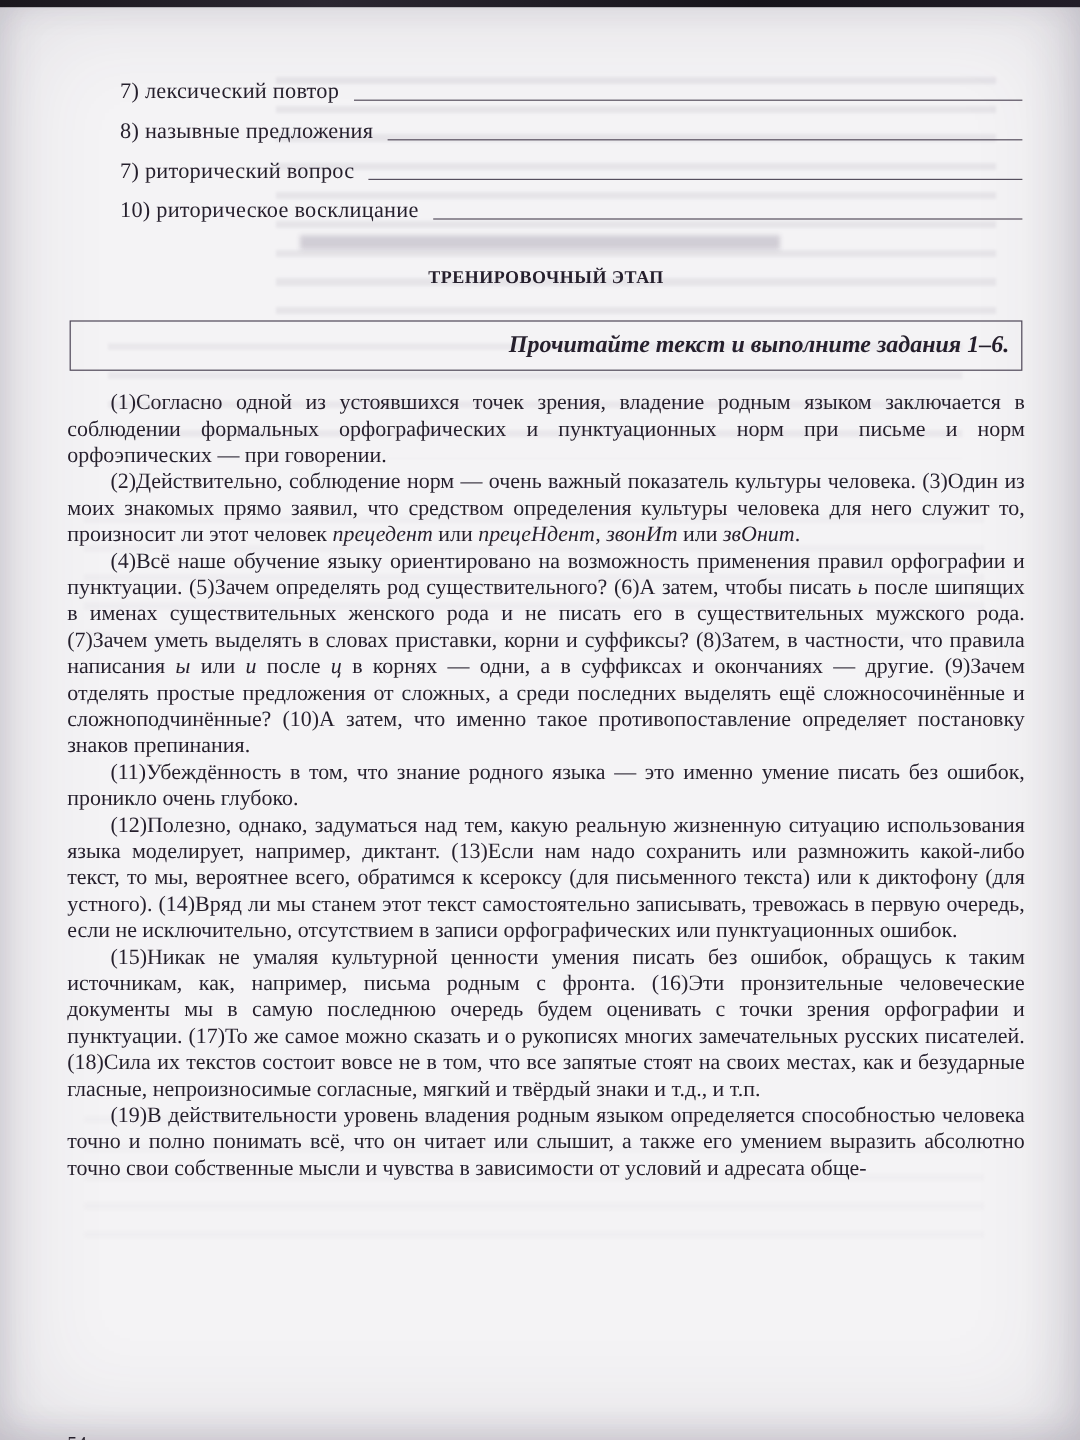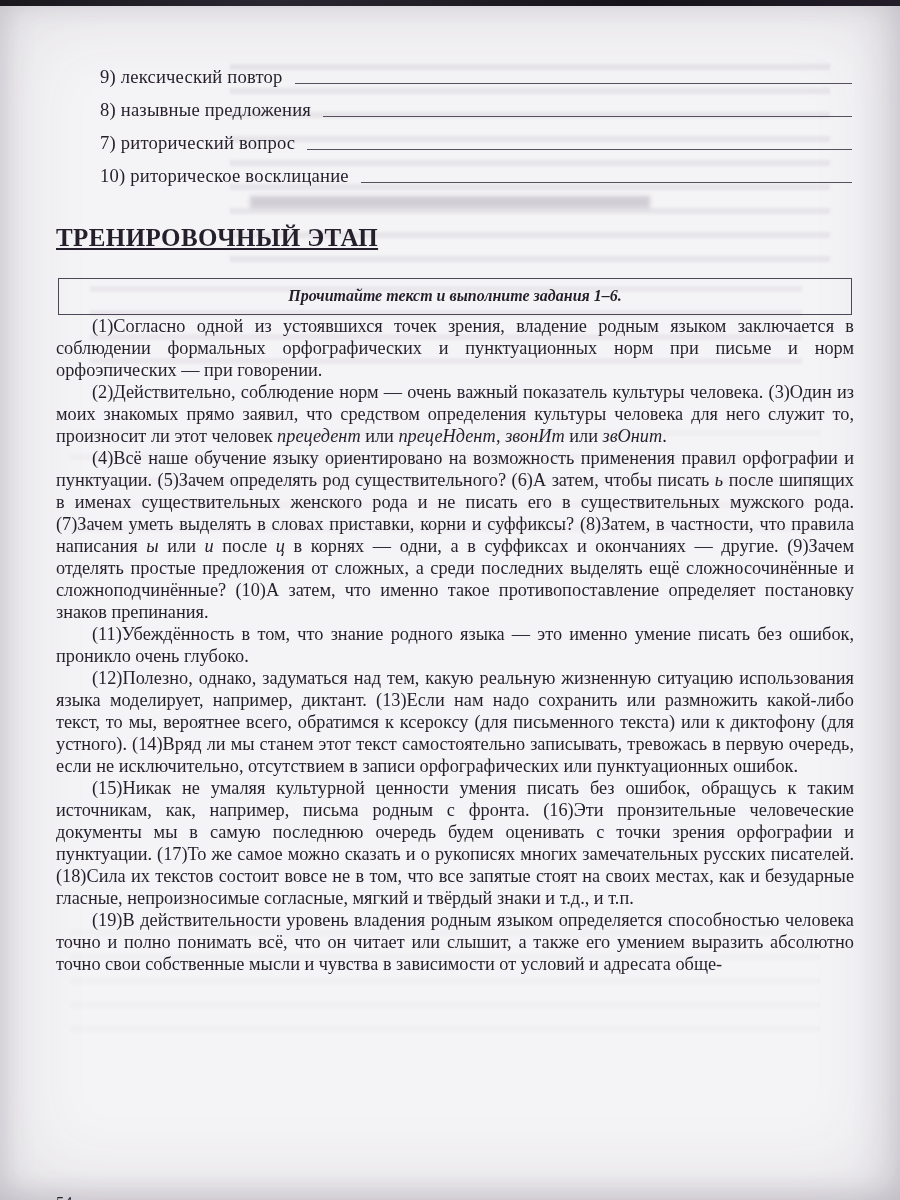--- a/index.html
+++ b/index.html
@@ -19,31 +19,31 @@
   }
   .content { position:absolute; left:56px; right:46px; top:58px; }
 
   
   .fill-list { margin:0 0 0 44px; }
   .fill-item { display:flex; align-items:flex-end; height:33px; font-size:18.6px; }
   .fill-label { white-space:nowrap; padding-bottom:3px; letter-spacing:.2px; }
   .fill-line { flex:1; border-bottom:1.4px solid #564f5e; margin:0 2px 7px 12px; }
 
   
-  .heading { font-weight:bold; font-size:25px;
-             margin:34px 0 0; letter-spacing:.4px;text-decoration:underline; }
+  .heading { text-align:center; font-weight:bold; font-size:15px;
+             margin:34px 0 0; letter-spacing:.4px; }
 
   
   .instruction-box {
     border:1.6px solid #4e4757; margin:26px 2px 0; padding:8px 10px 9px;
-    text-align:center; font-weight:bold; font-style:italic; font-size:16px;
+    text-align:right; font-weight:bold; font-style:italic; font-size:20px;
   }
 
   
-  .article { }
+  .article { margin-top:15px; }
   .para { margin:0; text-indent:36px; text-align:justify;
           font-size:18.3px; line-height:22px; }
   .it { font-style:italic; }
 
   .page-number { position:absolute; left:56px; top:1145px; font-size:16.5px;margin-top:48px; }
 
   
   .ghost { position:absolute; pointer-events:none; filter:blur(1.4px); }
   .ghost-lines {
     background-image: repeating-linear-gradient(180deg,
@@ -65,21 +65,21 @@
 
   <div class="ghost ghost-lines g1"></div>
   <div class="ghost g2"></div>
   <div class="ghost ghost-lines g3"></div>
   <div class="ghost ghost-lines g4"></div>
   <div class="ghost ghost-lines g5"></div>
 
   <div class="content">
     <div class="fill-list" id="fill-list">
         <div class="fill-item">
-          <span class="fill-label">9) лексический повтор</span>
+          <span class="fill-label">7) лексический повтор</span>
           <span class="fill-line"></span>
         </div>
         <div class="fill-item">
           <span class="fill-label">8) назывные предложения</span>
           <span class="fill-line"></span>
         </div>
         <div class="fill-item">
           <span class="fill-label">7) риторический вопрос</span>
           <span class="fill-line"></span>
         </div>

